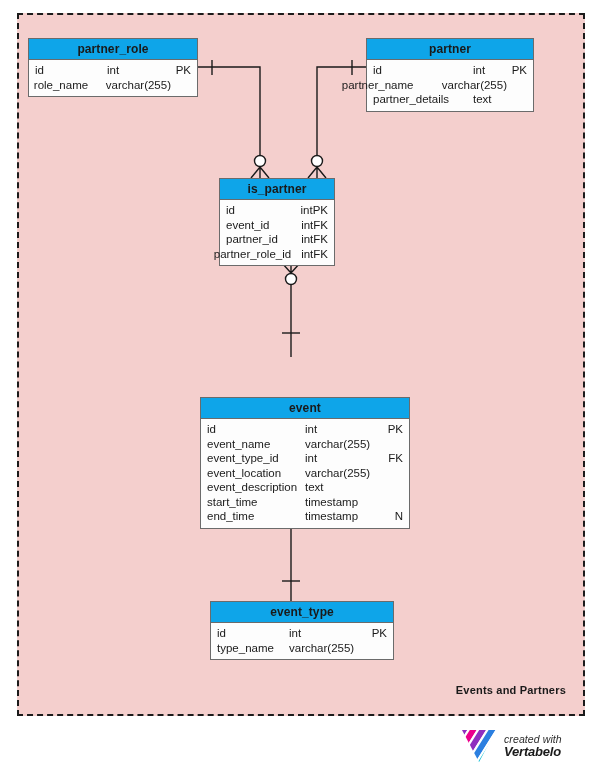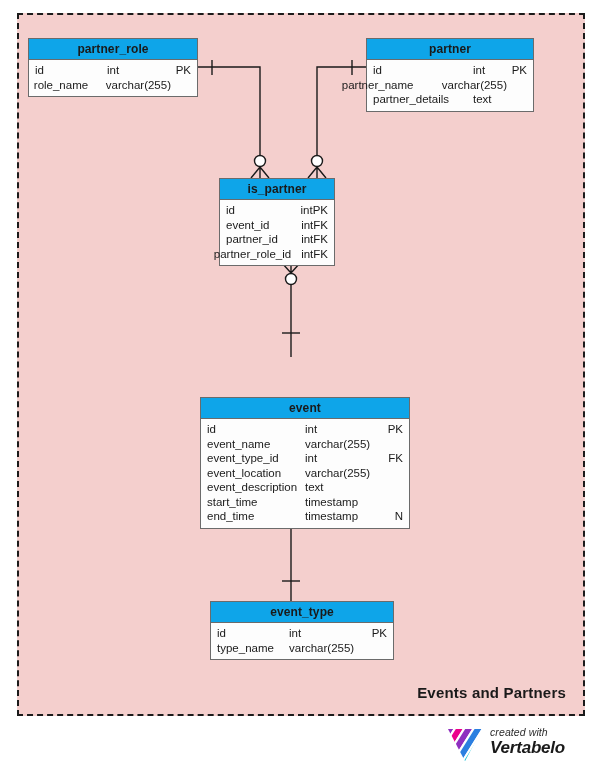--- a/index.html
+++ b/index.html
@@ -92,49 +92,50 @@
   #tbl-partner-role .attr-key  { width: 20px; }
 
   #tbl-partner .attr-name { width: 100px; }
   #tbl-event-type .attr-name { width: 72px; }
 
   
   #diagram-caption {
     position: absolute;
     right: 36px;
     top: 684px;
-    font-size: 15px;
+    font-size: 11px;
     font-weight: bold;
     color: #1a1a1a;
     letter-spacing: .2px;
   }
 
   
   #watermark {
     position: absolute;
-    left: 446px;
+    left: 460px;
     top: 727px;
     width: 124px;
     height: 38px;
     display: flex;
+    align-items: center;
   }
   #watermark-mark { width: 38px; height: 36px; flex: 0 0 auto; }
   #watermark-text {
     margin-left: 6px;
     line-height: 1;
     font-style: italic;
   }
   #watermark-created {
     font-size: 10.5px;
     color: #2b2b2b;
     display: block;
     letter-spacing: .1px;
   }
   #watermark-brand {
-    font-size: 17px;
+    font-size: 13px;
     font-weight: bold;
     color: #1a1a1a;
     display: block;
     margin-top: 1px;
     letter-spacing: -.2px;
   }
 </style>
 </head>
 <body>
 

